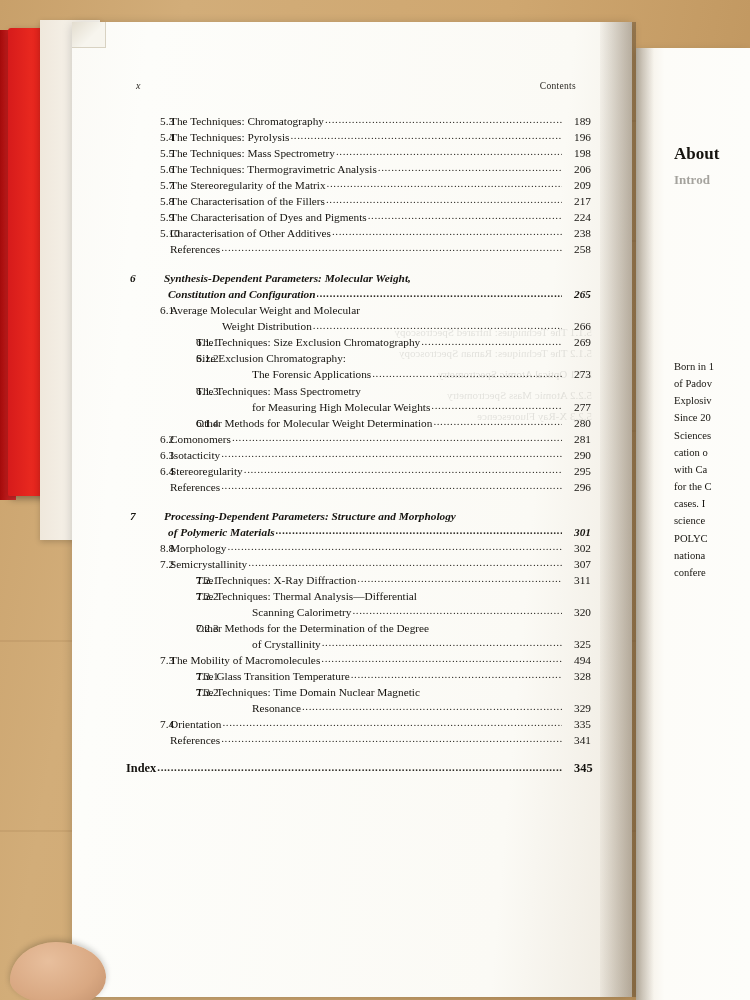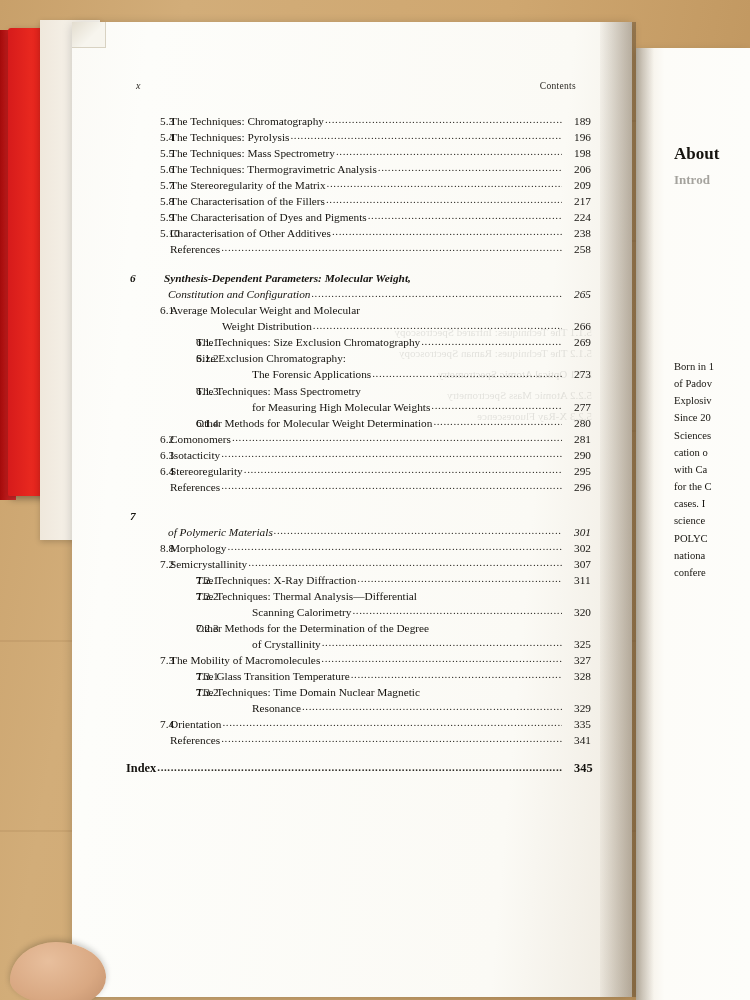--- a/index.html
+++ b/index.html
@@ -130,21 +130,21 @@
   .refs .num { width: 44px; padding-left: 22px; }
 
   .chapter {
     margin-top: 13px;
     font-weight: bold;
     font-style: italic;
   }
   .chapter .num { width: 38px; padding-left: 4px; font-style: italic;}
   .chapter .txt { font-style: italic; }
   .chapter-cont {
-    font-weight: normal; font-style: italic;
+    font-weight: bold; font-style: italic;
     padding-left: 42px;
   }
   .index-row {
     margin-top: 12px;
     font-weight: bold;
     font-size: 12.4px;
     padding-left: 0px;
   }
   .index-row .num { width: 0; }
   .index-row .txt { font-weight: bold; }
@@ -374,20 +374,21 @@
             <span class="page">295</span>
           </div>
           <div class="row refs">
             <span class="num"></span>
             <span class="txt">References</span>
             <span class="dots">....................................................................................................................................................................................................................................................................</span>
             <span class="page">296</span>
           </div>
           <div class="row chapter">
             <span class="num">7</span>
+            <span class="txt">Processing-Dependent Parameters: Structure and Morphology</span>
             <span class="dots"></span>
             <span class="page"></span>
           </div>
           <div class="row chapter-cont">
             <span class="num"></span>
             <span class="txt">of Polymeric Materials</span>
             <span class="dots">....................................................................................................................................................................................................................................................................</span>
             <span class="page">301</span>
           </div>
           <div class="row sub">
@@ -429,21 +430,21 @@
           <div class="row cont">
             <span class="num"></span>
             <span class="txt">of Crystallinity</span>
             <span class="dots">....................................................................................................................................................................................................................................................................</span>
             <span class="page">325</span>
           </div>
           <div class="row sub">
             <span class="num">7.3</span>
             <span class="txt">The Mobility of Macromolecules</span>
             <span class="dots">....................................................................................................................................................................................................................................................................</span>
-            <span class="page">327</span>
+            <span class="page">494</span>
           </div>
           <div class="row sub2">
             <span class="num">7.3.1</span>
             <span class="txt">The Glass Transition Temperature</span>
             <span class="dots">....................................................................................................................................................................................................................................................................</span>
             <span class="page">328</span>
           </div>
           <div class="row sub2">
             <span class="num">7.3.2</span>
             <span class="txt">The Techniques: Time Domain Nuclear Magnetic</span>

